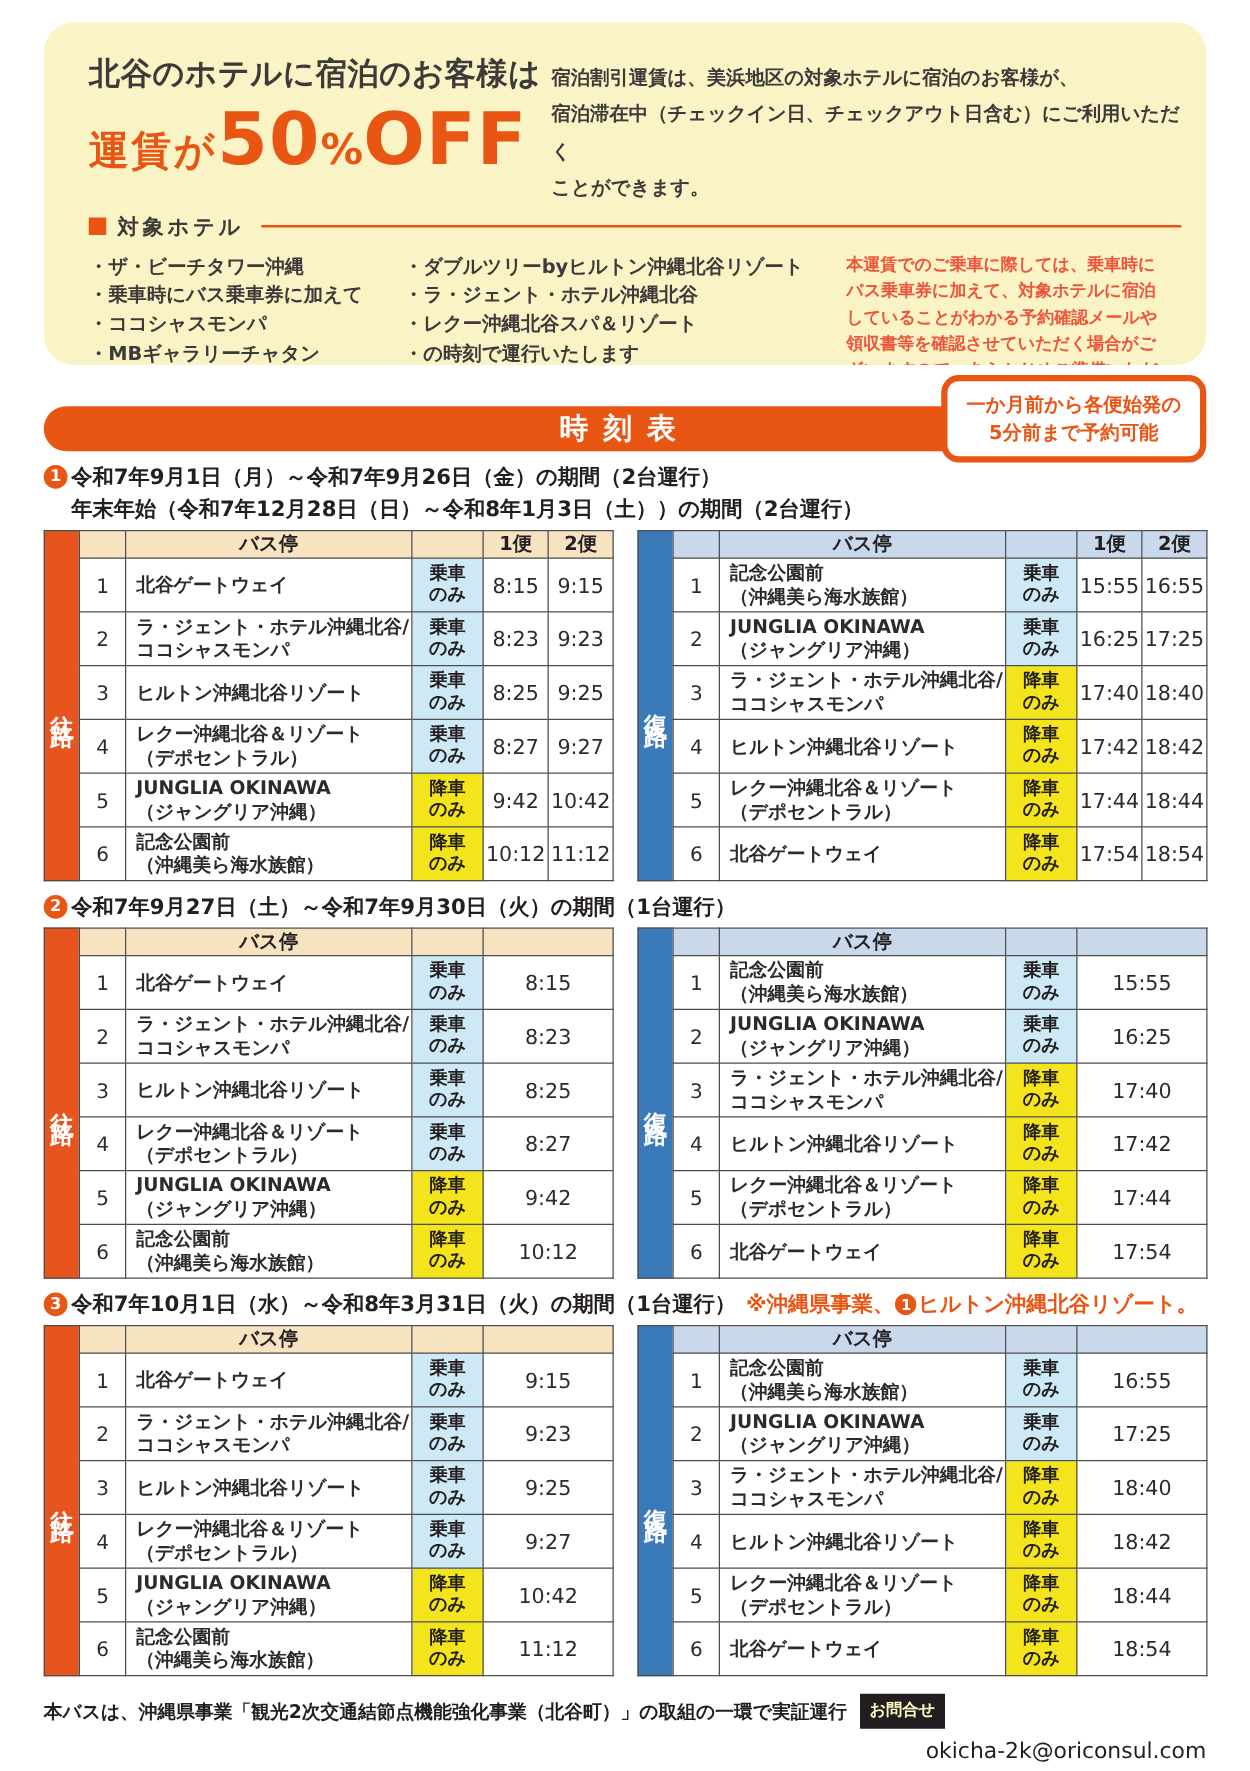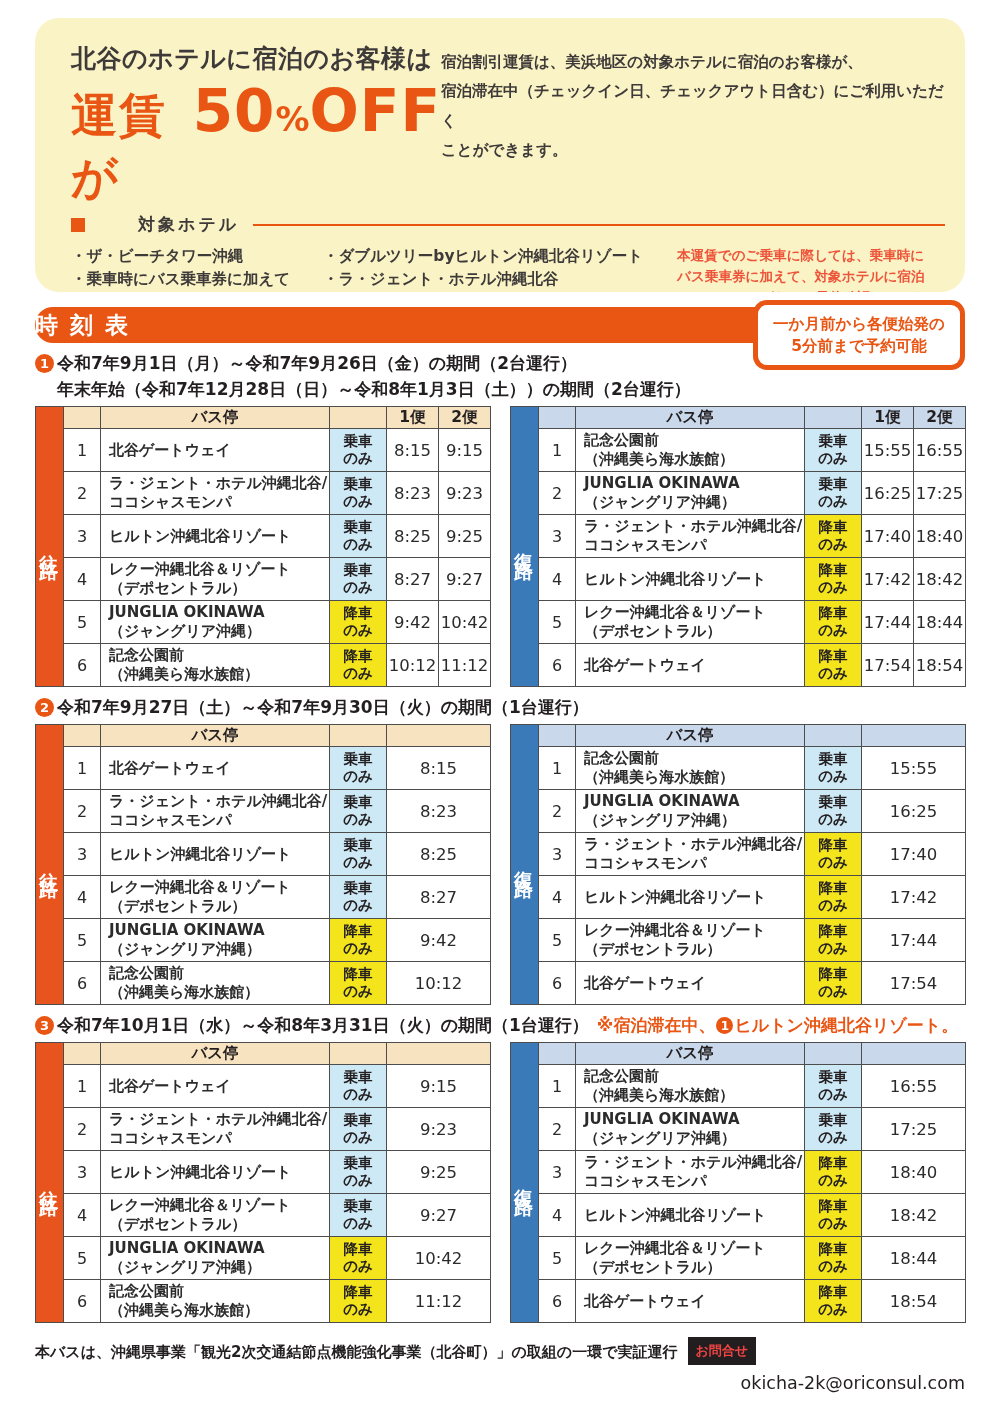--- a/index.html
+++ b/index.html
@@ -8,40 +8,40 @@
   .page { position:relative; width:1000px; height:1417px; background:#ffffff;
           padding:18px 35px 0 35px; overflow:hidden; }
 
   
   .promo { background:#FAF3C5; border-radius:24px; height:274px;
            padding:24px 20px 0 36px; overflow:hidden; }
   .promo-top { display:flex; }
   .promo-left { width:370px; flex:0 0 auto; }
   .promo-title { font-size:25px; font-weight:bold; letter-spacing:0.5px; color:#3E3A39; }
   .fare-line { display:flex; align-items:baseline; color:#E95513; font-weight:bold; margin-top:2px; }
-  .fare-prefix { font-size:46px; letter-spacing:2px; }
+  .fare-prefix { font-size:32px; letter-spacing:2px; }
   .fare-num { font-size:58px; letter-spacing:1px; }
   .fare-pct { font-size:34px; }
   .fare-off { font-size:58px; letter-spacing:1px; }
   .promo-desc { flex:1; font-size:15.5px; font-weight:bold; line-height:1.9;
                 white-space:pre-line; padding-top:6px; }
   .target-row { display:flex; align-items:center; margin-top:4px; }
   .sq { width:14px; height:14px; background:#E95513; margin-right:9px; flex:0 0 auto; }
-  .target-label { font-size:17px; font-weight:bold; letter-spacing:3px;margin-left:44px; }
+  .target-label { font-size:17px; font-weight:bold; letter-spacing:3px; }
   .target-line { flex:1; border-top:2px solid #E95513; margin-left:14px; }
   .hotels-row { display:flex; margin-top:9px; }
   .hotel-col { list-style:none; font-size:15.5px; font-weight:bold; line-height:1.5; }
   .hotel-col.left  { width:252px; flex:0 0 auto; }
   .hotel-col.right { width:332px; flex:0 0 auto; }
   .notice { width:252px; margin-left:22px; flex:0 0 auto; color:#ED553B;
             font-size:13.6px; font-weight:bold; line-height:1.55; }
 
   
-  .tt-bar { margin-top:15px; height:36px; border-radius:18px; background:#E95513;
-            color:#fff; font-size:23px; font-weight:bold;
+  .tt-bar { margin-top:33px; height:36px; border-radius:18px; background:#E95513;
+            color:#fff; text-align:center; font-size:23px; font-weight:bold;
             letter-spacing:12px; line-height:36px; }
   .bubble { position:absolute; top:300px; right:35px; width:212px; height:70px;
             background:#E95513; border-radius:14px; padding:5px; }
   .bubble-inner { background:#fff; border-radius:9px; width:100%; height:100%;
             display:flex; align-items:center; justify-content:center; text-align:center;
             color:#E95513; font-weight:bold; font-size:15.5px; line-height:1.45;
             white-space:pre-line; }
 
   
   .sec-title { margin-top:9px; font-size:17px; font-weight:bold; color:#231F20; }
@@ -75,21 +75,21 @@
             white-space:pre-line; }
   td.type { text-align:center; font-weight:bold; font-size:14.5px; line-height:1.2;
             white-space:pre-line; color:#231F20; }
   td.type[data-type="board"]  { background:#CEE9F6; }
   td.type[data-type="alight"] { background:#F3E41C; }
   td.time { text-align:center; font-size:16.5px; }
 
   
   .footer { position:relative; margin-top:14px; font-size:15px; font-weight:bold;
             line-height:1.85; color:#231F20; }
-  .contact-badge { display:inline-block; background:#221E1F; color:#ef4444; font-size:13px;
+  .contact-badge { display:inline-block; background:#221E1F; color:#fef9c3; font-size:13px;
             padding:2px 8px; margin-left:10px; vertical-align:2px; }
   .email { position:absolute; right:0; top:30px; font-size:17.5px; font-weight:normal;
             color:#221E1F; }
 </style>
 </head>
 <body>
 
 <div class="page">
 
   <div class="promo">
@@ -452,21 +452,21 @@
           </tbody>
       </table>
     </div>
   </div>
 
   <div class="sec-title">
     <div class="sec-line1">
       <span class="badge">3</span>
       <span>令和7年10月1日（水）～令和8年3月31日（火）の期間（1台運行）</span>
       <span class="sec-note">
-        <span>※宿泊滞在中、</span>
+        <span>※沖縄県事業、</span>
         <span class="badge small">1</span>
         <span>ヒルトン沖縄北谷リゾート。</span>
       </span>
     </div>
   </div>
   <div class="pair">
     <div class="ttable out">
       <div class="side out">
           <span>往路</span>
         </div>

